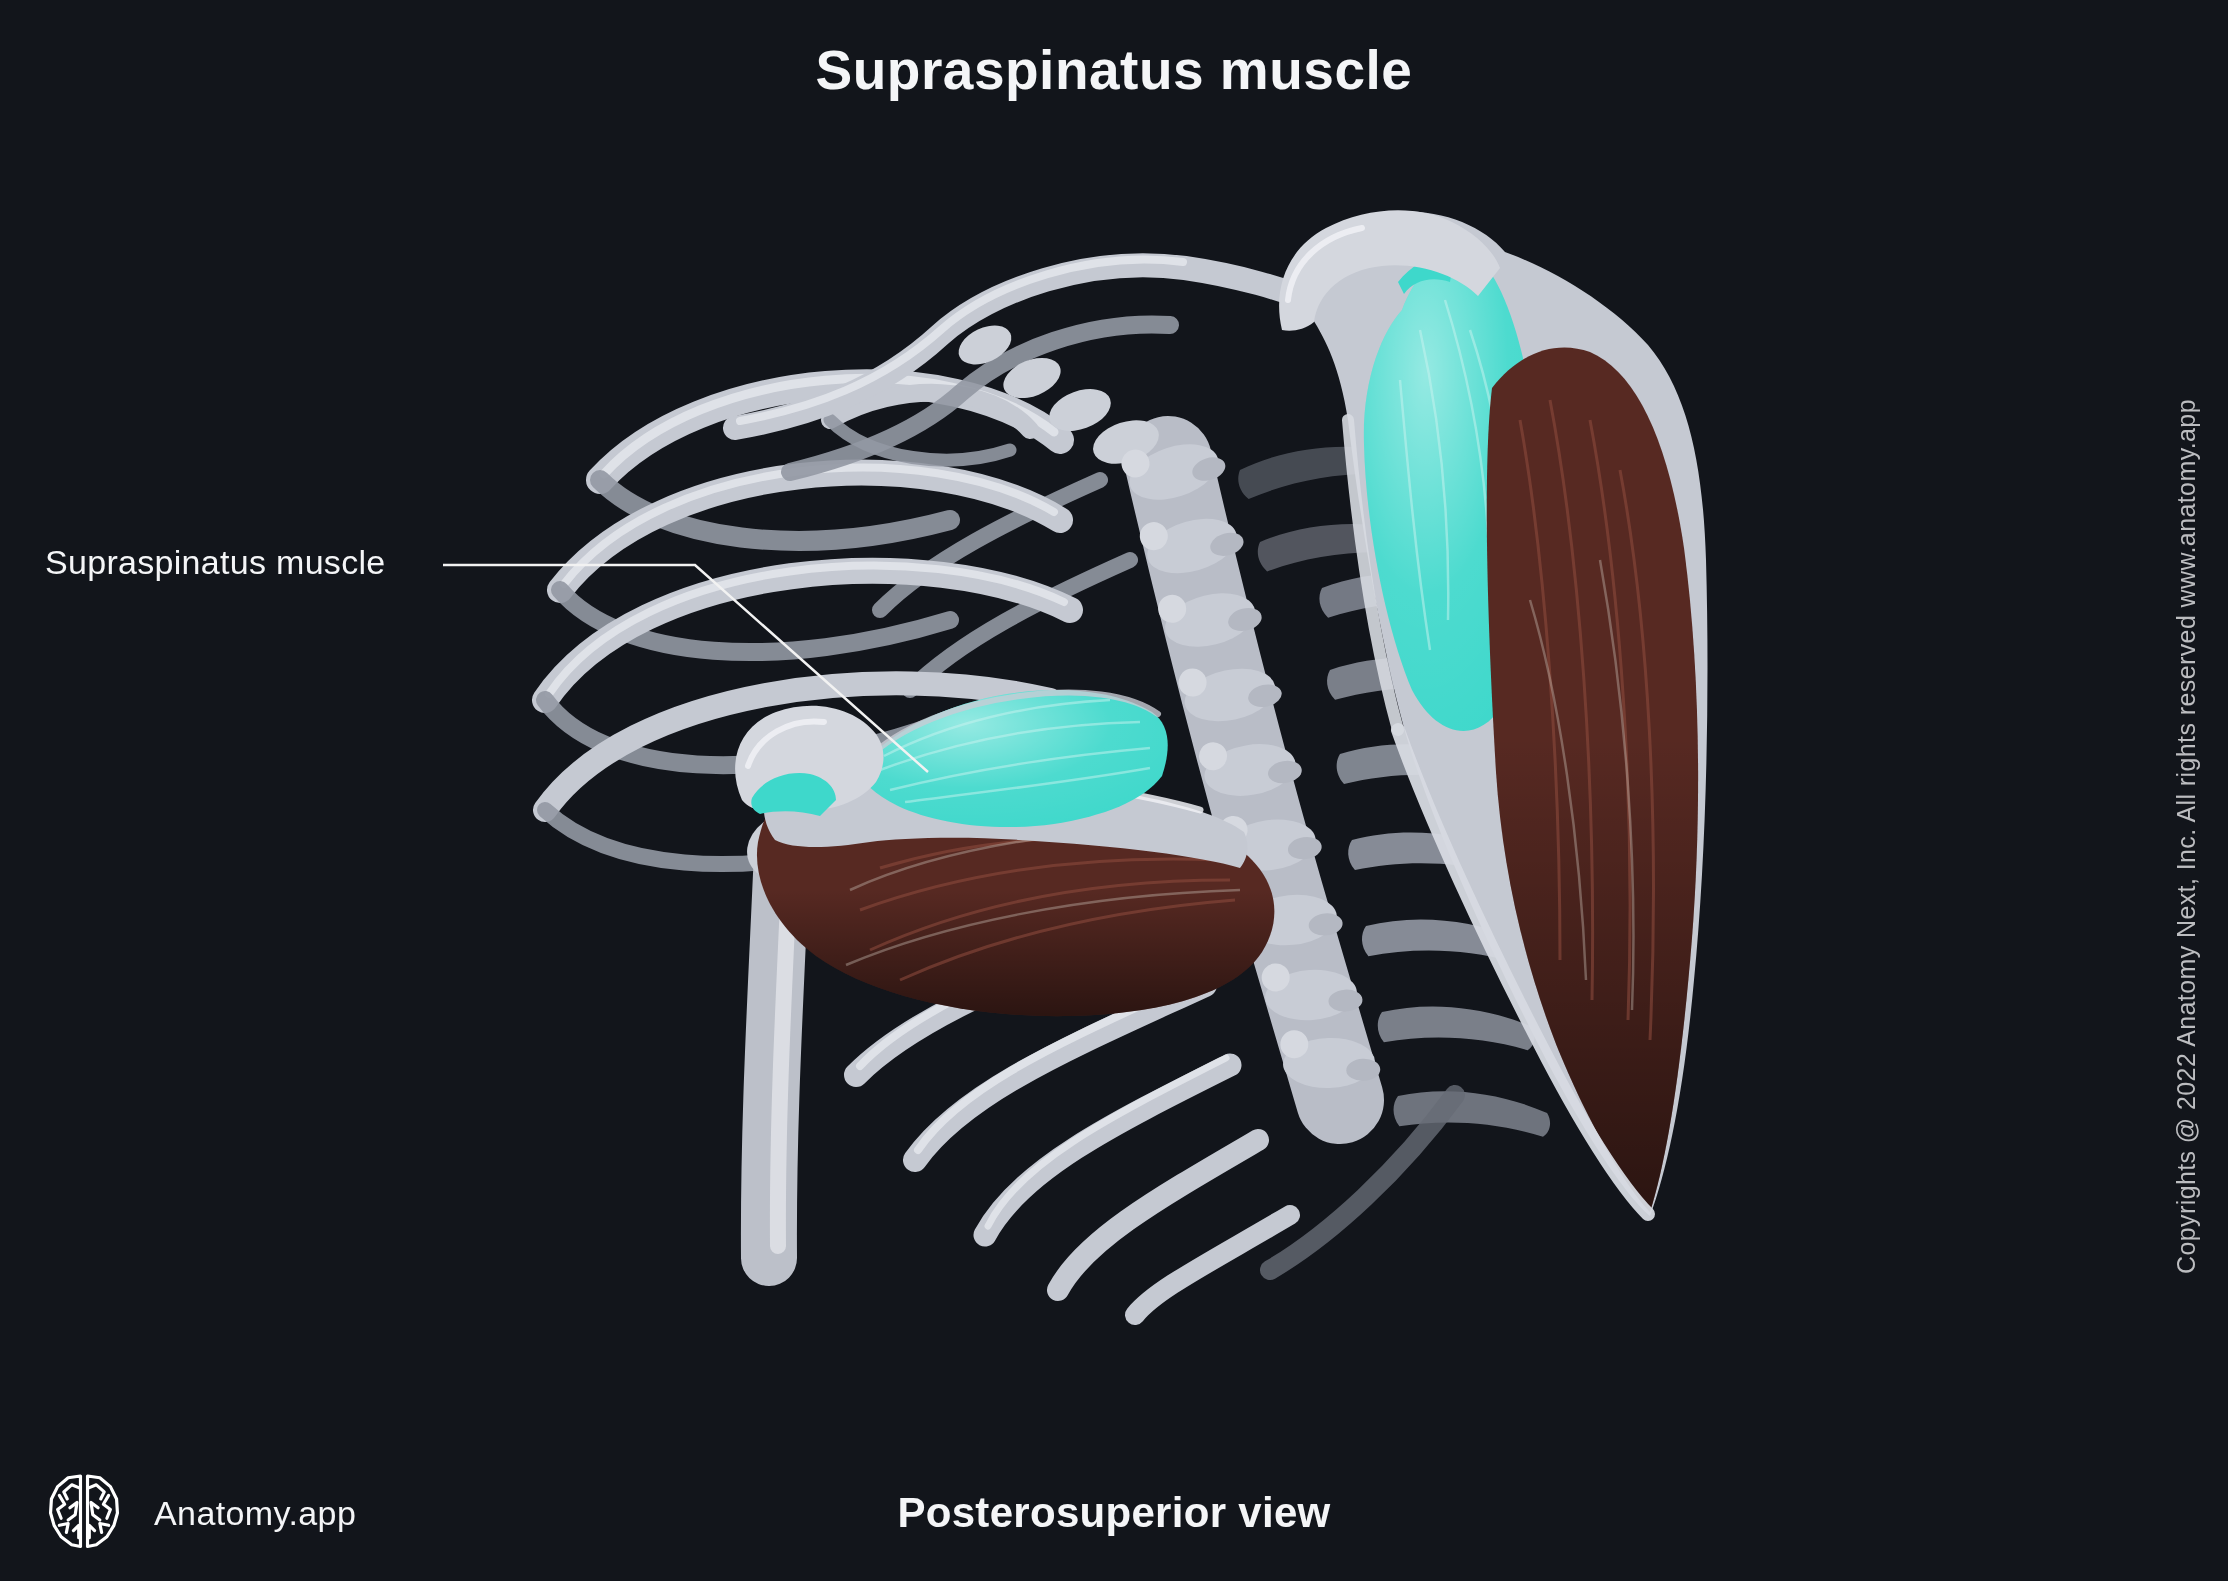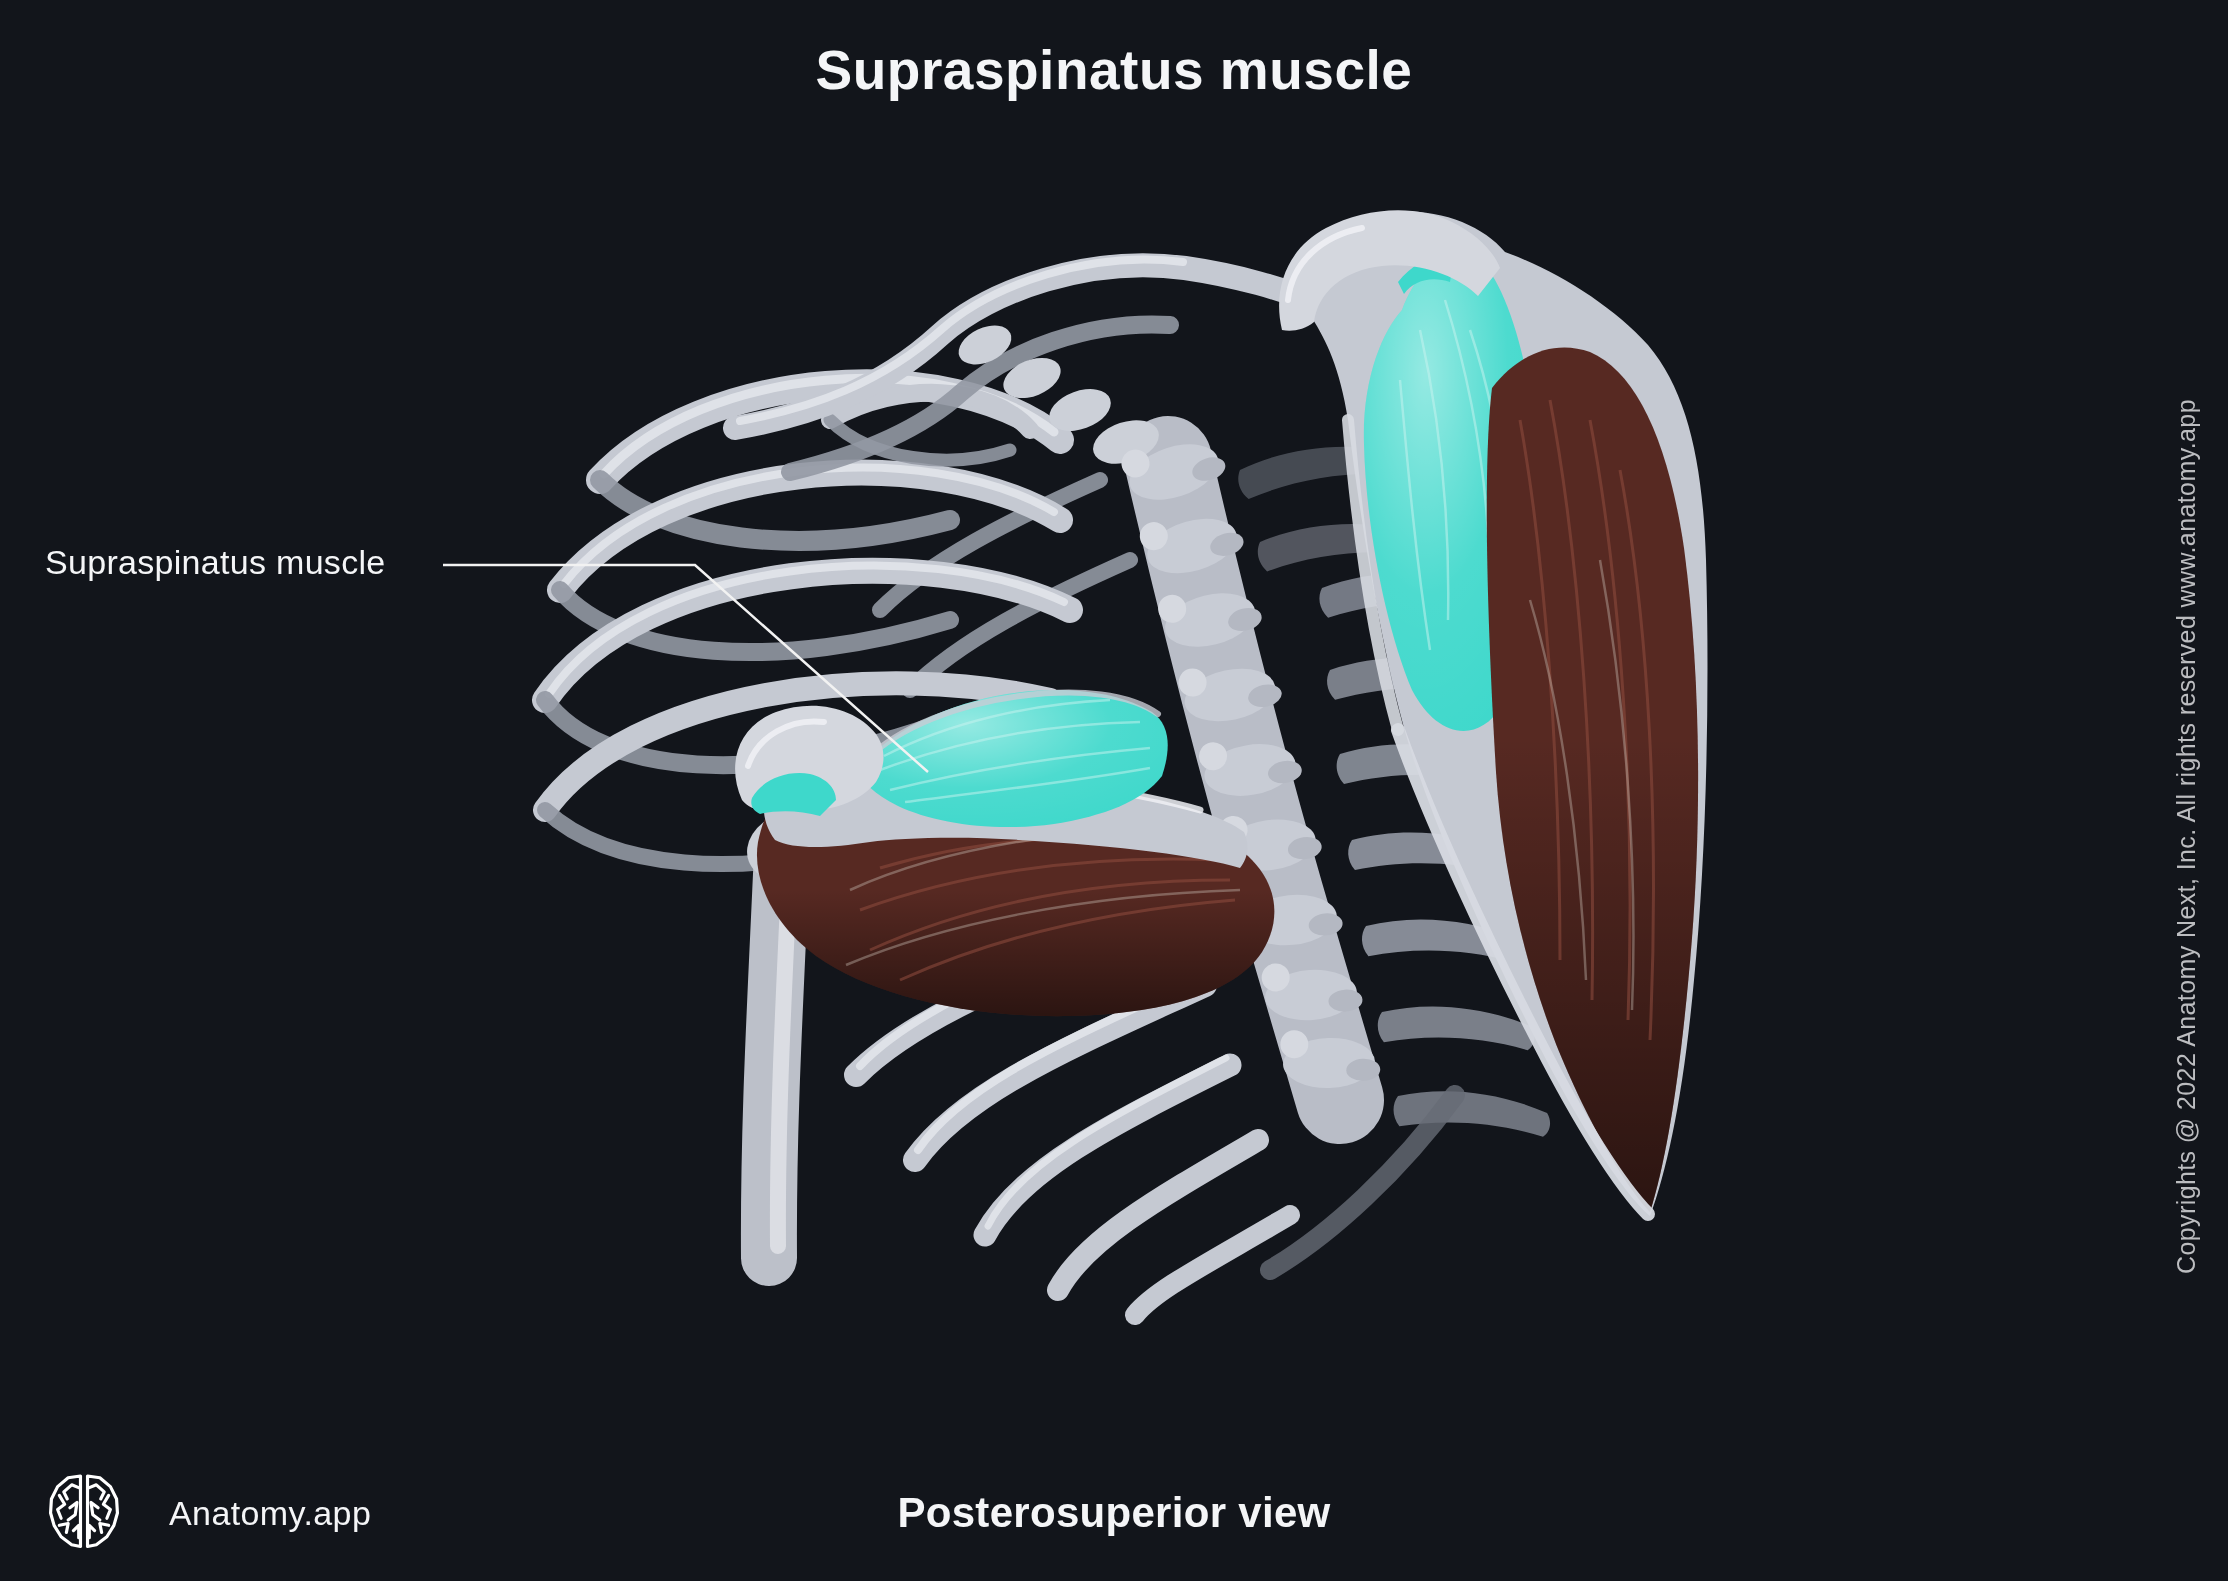--- a/index.html
+++ b/index.html
@@ -35,21 +35,21 @@
   }
   .copyright{
     position:absolute;right:22px;top:378px;height:918px;width:34px;
     writing-mode:vertical-rl;transform:rotate(180deg);
     text-align:center;
     color:var(--text-muted);font-size:25px;letter-spacing:.4px;
     white-space:nowrap;
   }
   .footer-brand{
     position:absolute;left:40px;top:1466px;height:94px;
-    display:flex;align-items:center;gap:41px;
+    display:flex;align-items:center;gap:26px;
   }
   .brand-name{color:var(--text-primary);font-size:34px;font-weight:500;letter-spacing:.4px;}
   .brain-logo{width:88px;height:88px;display:block;}
   .brain-logo path{fill:none;stroke:#fff;stroke-width:3.6;stroke-linejoin:round;stroke-linecap:round;}
 
   
   .rib{stroke:var(--bone);fill:none;stroke-linecap:round;}
   .rib-hi{stroke:#eaecf1;fill:none;stroke-linecap:round;opacity:.7;}
   .rib-sh{stroke:#9298a3;fill:none;stroke-linecap:round;opacity:.9;}
   .rib-dk{stroke:#676b75;fill:none;stroke-linecap:round;}

